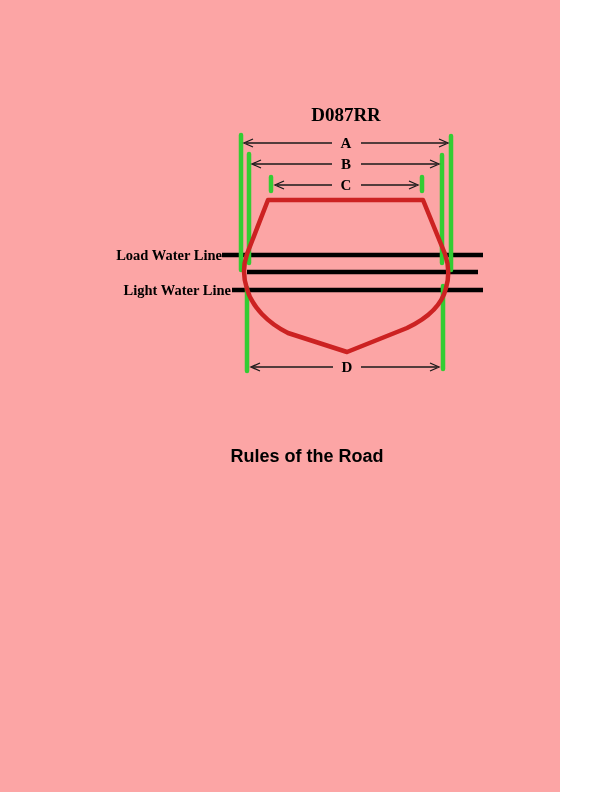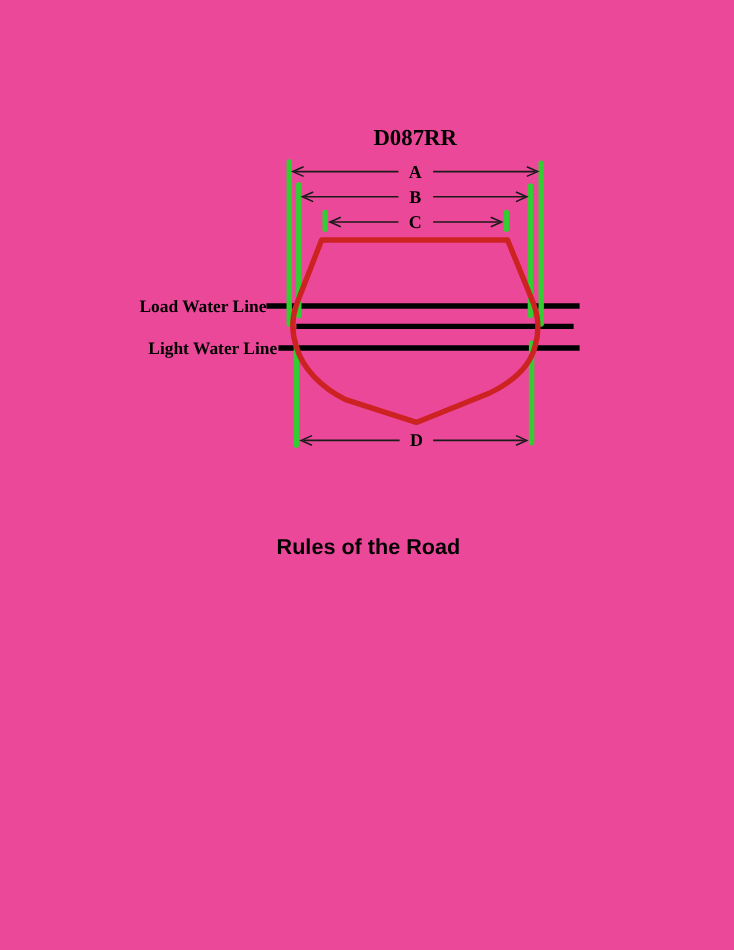--- a/index.html
+++ b/index.html
@@ -2,23 +2,23 @@
 <html><head>
 <meta charset="utf-8">
 <style>
   html, body {
     margin: 0;
     padding: 0;
     background: #ffffff;
   }
   .page {
     position: relative;
-    width: 612px;
+    width: 560px;
     height: 792px;
-    background: #ec4899;
+    background: #fca5a5;
     overflow: hidden;
     font-family: "Liberation Serif", serif;
   }
   svg.diagram {
     position: absolute;
     top: 0;
     left: 0;
   }
   text {
     fill: #000000;

